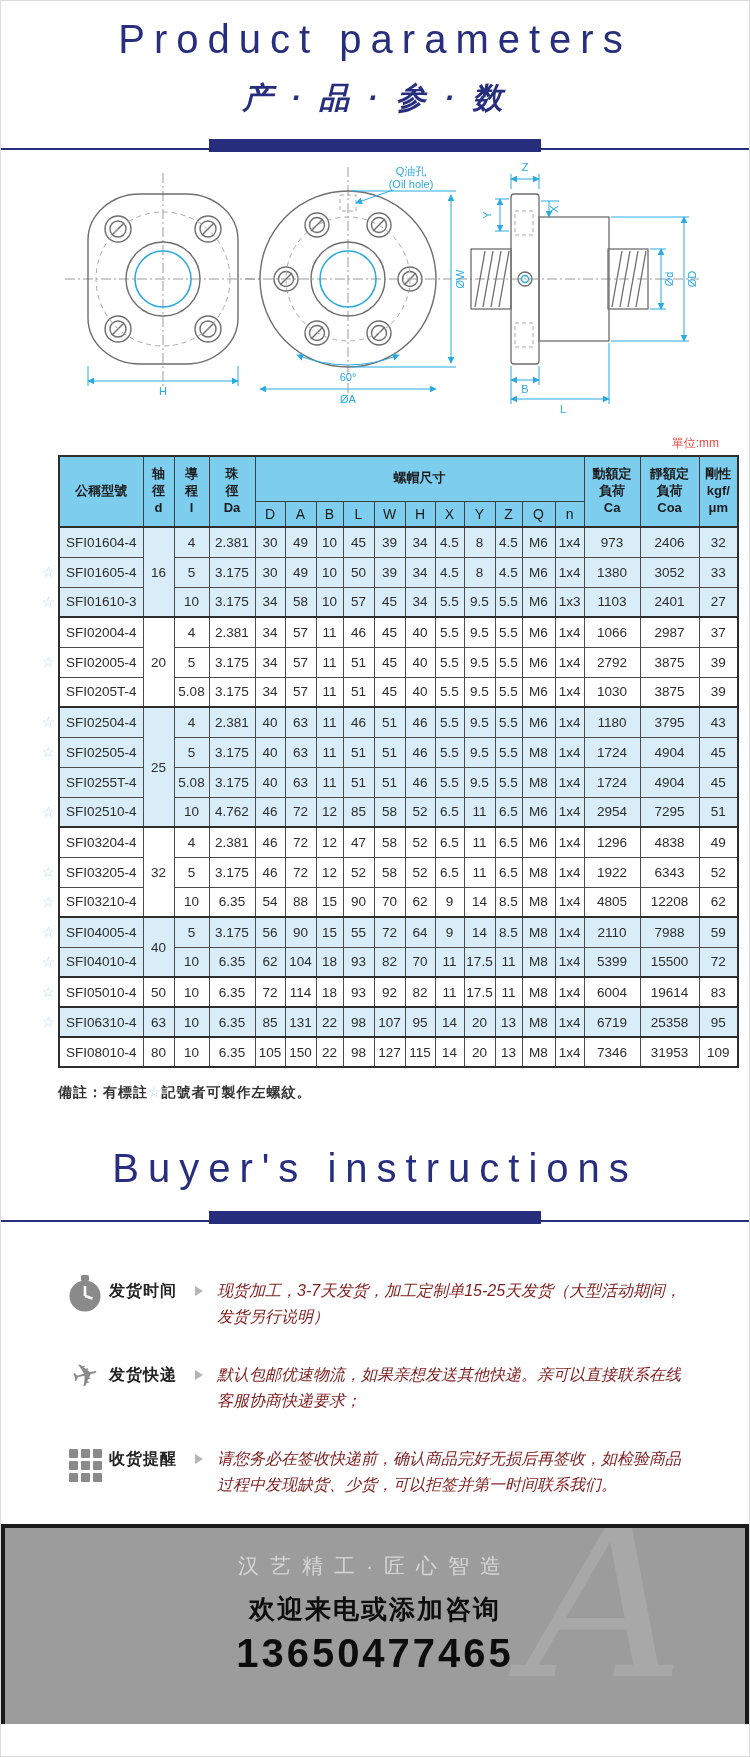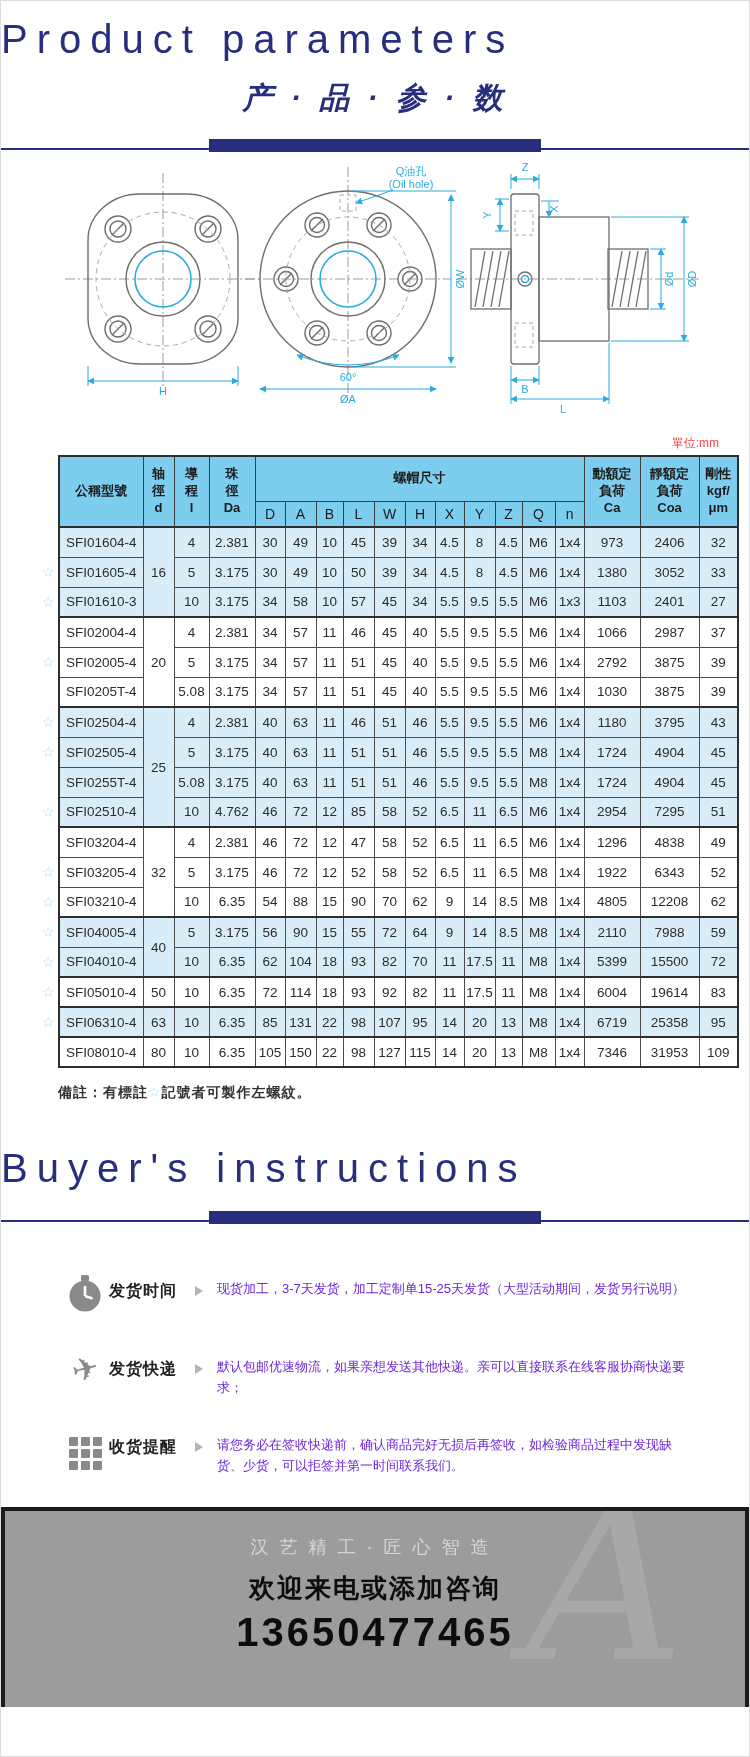--- a/index.html
+++ b/index.html
@@ -1,21 +1,21 @@
 <!DOCTYPE html>
 <html><head>
 <meta charset="utf-8">
 <style>
   * { margin:0; padding:0; box-sizing:border-box; }
   html,body { background:#fff; }
   body { width:750px; font-family:"Liberation Sans","DejaVu Sans",sans-serif; color:#222; }
   .page { width:750px; min-height:1757px; border:1px solid #dcdcdc; background:#fff; overflow:hidden; }
 
   
-  .big-title { color:#272e7e; font-size:40px; font-weight:500; letter-spacing:9px; }
+  .big-title { text-align:center; color:#272e7e; font-size:40px; font-weight:500; letter-spacing:9px; }
   .big-sub   { text-align:center; color:#272e7e; font-size:30px; font-weight:700; letter-spacing:5px; margin-top:16px;font-style:italic; }
   .hdr { padding-top:16px; }
   .divider { position:relative; height:14px; margin-top:20px; }
   .divider::before { content:""; position:absolute; left:0; right:0; top:9px; height:2px; background:#272e7e; }
   .divider .bar { position:absolute; left:50%; transform:translateX(-50%); top:0; width:332px; height:13px; background:#272e7e; }
 
   
   .spec-title { margin:50px 0 0 30px; font-size:21px; font-weight:400; color:#2a2a2a; letter-spacing:4px; }
   svg.drawings { display:block; margin:6px 0 0 42px; }
   svg text { font-family:"Liberation Sans","DejaVu Sans",sans-serif; font-size:11px; fill:#29abe2; }
@@ -37,28 +37,28 @@
   .note .note-star { color:#a6d9f4; }
 
   .buyers { margin-top:44px; }
 
   
   .info { margin-top:48px; padding:0 58px 0 60px; }
   .info-item { display:flex; align-items:flex-start; margin-bottom:26px; min-height:52px; }
   .icon-wrap { width:48px; flex:none; display:flex; justify-content:center; padding-top:2px; }
   .info-label { width:86px; flex:none; font-weight:700; font-size:16px; color:#222; padding-top:8px; letter-spacing:1px; }
   .tri { flex:none; width:0; height:0; border-left:8px solid #b5b5b5; border-top:5px solid transparent; border-bottom:5px solid transparent; margin:13px 14px 0 0; }
-  .info-text { flex:1; font-size:13px; color:#6d28d9; line-height:1.65; padding-top:5px; }
+  .info-text { flex:1; font-size:16px; color:#7f1d1d; line-height:1.65; padding-top:5px;font-style:italic; }
   .plane-glyph { font-size:32px; color:#8a8a8a; display:block; transform:rotate(-14deg); line-height:1; }
   .grid-icon { display:grid; grid-template-columns:repeat(3,9px); grid-gap:3px; padding-top:6px; }
   .grid-icon span { width:9px; height:9px; background:#8a8a8a; border-radius:1px; }
 
   
   footer { margin-top:14px; height:200px; background:#9c9c9c; border:4px solid #1b1b1b; border-bottom:none; position:relative; overflow:hidden; text-align:center; }
-  .brand   { margin-top:24px; font-size:18px; letter-spacing:11px; color:#d6d6d6; }
+  .brand   { margin-top:24px; font-size:21px; letter-spacing:11px; color:#d6d6d6; }
   .welcome { margin-top:12px; font-size:26px; font-weight:700; color:#0d0d0d; letter-spacing:2px; }
   .phone   { margin-top:4px; font-size:40px; font-weight:700; color:#0d0d0d; letter-spacing:3px; }
   .swoosh { position:absolute; right:60px; top:-38px; font-family:"DejaVu Serif","Liberation Serif",serif; font-style:italic; font-size:220px; color:rgba(255,255,255,0.12); line-height:1; }
 </style>
 </head>
 <body>
 
 <div class="page">
 
   <header class="hdr">

